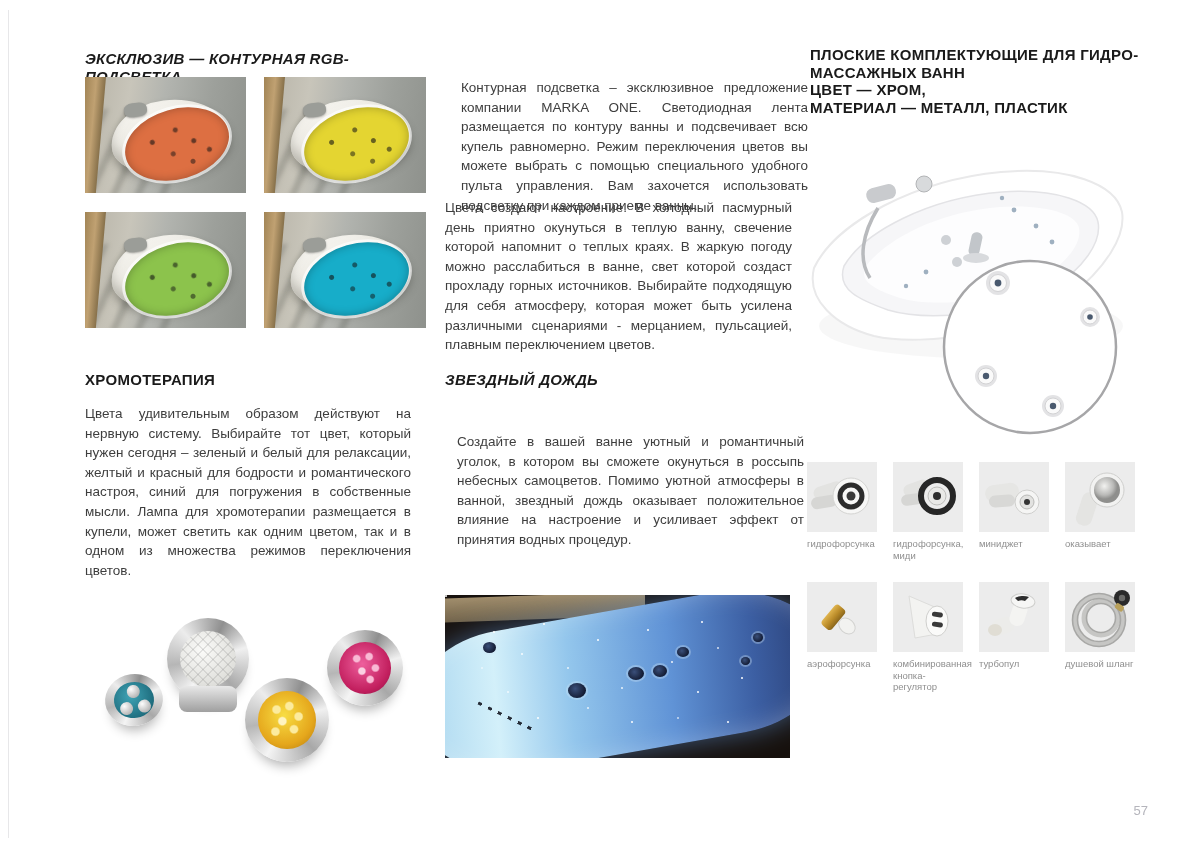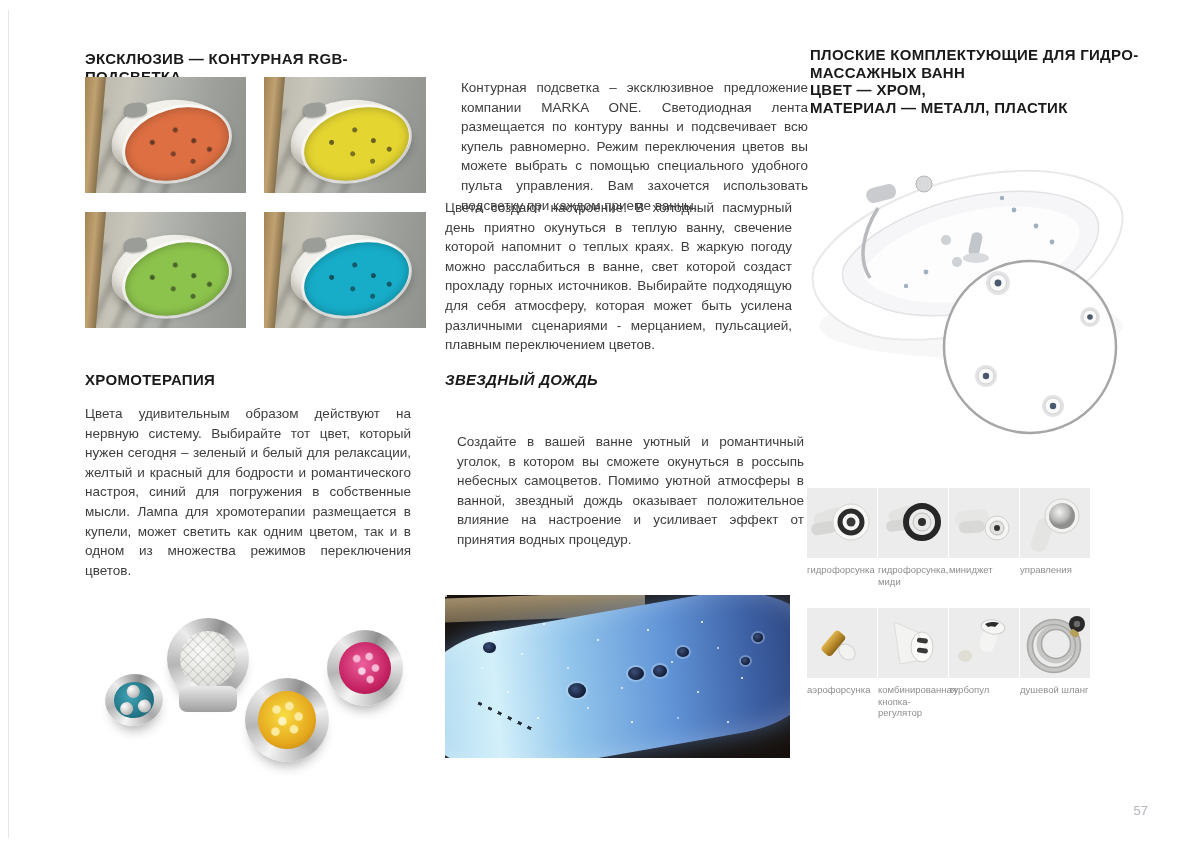--- a/index.html
+++ b/index.html
@@ -94,33 +94,33 @@
       186px 126px 0 #fff,232px 122px 0 rgba(255,255,255,.7),282px 126px 0 #fff,
       36px 72px 0 rgba(255,255,255,.6),256px 26px 0 #fff;}
   .star-jet{position:absolute;border-radius:50%;
     background:radial-gradient(circle at 40% 38%,#3a4f7a,#131b32 72%);
     box-shadow:0 0 0 2px rgba(205,228,246,.35);}
   .star-dashes{position:absolute;left:30px;top:120px;width:62px;height:3px;transform:rotate(26deg);
     background:repeating-linear-gradient(90deg,#0a0c16 0 4px,rgba(0,0,0,0) 4px 11px);opacity:.85;}
 
   
   .right-heading{left:810px;top:46px;width:340px;}
-  .prod-grid{left:807px;top:488px;display:grid;grid-template-columns:repeat(4,70px);
-    column-gap:1px;grid-auto-rows:120px;}
+  .prod-grid{left:807px;top:462px;display:grid;grid-template-columns:repeat(4,70px);
+    column-gap:16px;grid-auto-rows:120px;}
   .prod{width:70px;}
   .thumb{width:70px;height:70px;background:#ececec;}
   .prod-label{margin-top:6px;font-size:9.5px;line-height:11.5px;color:#8f8f8f;}
   .page-num{left:1118px;top:803px;width:30px;font-size:13px;color:#b5b5bc;text-align:right;}
 </style>
 </head>
 <body>
 
 <div class="abs edge-line"></div>
 
-<h2 class="abs" style="left:85px;top:50px;width:345px;">ЭКСКЛЮЗИВ — КОНТУРНАЯ RGB-ПОДСВЕТКА</h2>
+<h2 class="abs" style="left:85px;top:50px;width:345px;font-style:italic;">ЭКСКЛЮЗИВ — КОНТУРНАЯ RGB-ПОДСВЕТКА</h2>
 
 <div class="abs tub-grid">
   <div class="tub-cell">
     <div class="scene-wall"></div>
     <div class="scene-shade"></div>
     <div class="scene-wood"></div>
     <div class="scene-plant"></div>
     <div class="tub-body"></div>
     <div class="tub-pillow"></div>
     <div class="tub-water" style="left: 24%; top: 28%; background-color: rgb(221, 111, 66);"></div>
@@ -292,21 +292,21 @@
         <circle cx="42" cy="28" r="13" fill="url(#gdome)"></circle>
         <defs>
             <radialGradient id="gdome" cx="40%" cy="35%">
               <stop offset="0%" stop-color="#f2f2f0"></stop>
               <stop offset="70%" stop-color="#b9b9b7"></stop>
               <stop offset="100%" stop-color="#8f8f8d"></stop>
             </radialGradient>
           </defs>
       </svg>
     </div>
-    <div class="prod-label pre">управления</div>
+    <div class="prod-label pre">оказывает</div>
   </div>
   <div class="prod">
     <div class="thumb">
       <svg width="70" height="70" viewBox="0 0 70 70">
         <rect x="20" y="22" width="13" height="26" rx="4" fill="url(#gbrass)" transform="rotate(40 26 35)"></rect>
         <ellipse cx="40" cy="44" rx="9" ry="7" fill="#f2f2f0" stroke="#d2d2d0" transform="rotate(40 40 44)"></ellipse>
         <defs>
             <linearGradient id="gbrass" x1="0" y1="0" x2="1" y2="0">
               <stop offset="0%" stop-color="#e0b44e"></stop>
               <stop offset="55%" stop-color="#b98a28"></stop>

